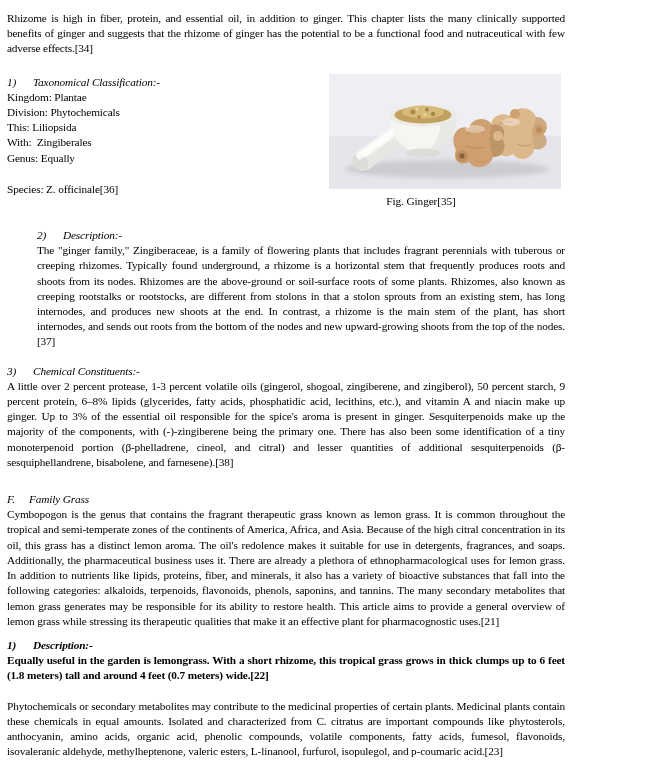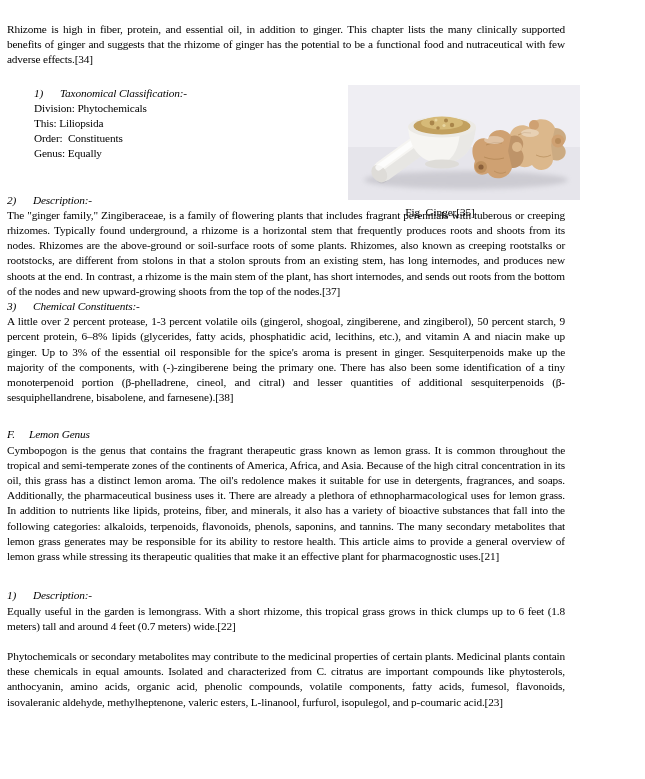--- a/index.html
+++ b/index.html
@@ -4,75 +4,77 @@
 <style>
   html, body { margin: 0; padding: 0; background: #ffffff; }
   body {
     width: 645px; height: 779px; overflow: hidden;
     font-family: "Liberation Serif", "DejaVu Serif", serif;
     color: #000000;
   }
   .page {
     box-sizing: border-box;
     width: 572px; height: 779px;
-    padding: 22px 7px 8px 7px;
+    padding: 11px 7px 8px 7px;
     font-size: 11.3px;
     line-height: 15.2px;
     letter-spacing: -0.15px;
   }
   p.body-text {
     margin: 0;
     text-align: justify;
     text-justify: inter-word;
   }
   .sec { margin: 0; }
   .sec-heading {
     font-style: italic;
     white-space: pre;
   }
   .sec-heading .h-num { display: inline-block; width: 26px; font-style: italic; }
   .sec-heading .h-num.letter { width: 22px; }
-  .taxonomy { position: relative; margin-top: 18px; margin-left: 27px; }
+  .taxonomy { position: relative; margin-top: 18px; }
   .tax-row { white-space: pre-wrap; }
   .species-line { margin-top: 16px; }
   .figure {
     position: absolute;
-    left: 314px; top: -1px;
+    left: 322px; top: -1px;
     width: 232px;
   }
   .figure .photo {
     width: 232px; height: 115px; display: block;
   }
   .figure .caption {
     margin-top: 5px;
     text-align: center;
     transform: translateX(-24px);
     letter-spacing: -0.1px;
   }
-  .mt-desc1 { margin-top: 31px; }
-  .mt-chem1 { margin-top: 0; }
+  .mt-desc1 { margin-top: 31px; margin-left: 30px; }
+  .mt-chem1 { margin-top: 14px; }
   .mt-lemon { margin-top: 22px; }
-  .mt-desc2 { margin-top: 24px; }
+  .mt-desc2 { margin-top: 9px; font-weight: bold; }
   .mt-chem2 { margin-top: 15px; }
 </style>
 </head>
 <body>
 
 <div class="page">
 
   <p class="body-text">Rhizome is high in fiber, protein, and essential oil, in addition to ginger. This chapter lists the many clinically supported benefits of ginger and suggests that the rhizome of ginger has the potential to be a functional food and nutraceutical with few adverse effects.[34]</p>
 
   <div class="sec taxonomy">
     <div class="sec-heading"><span class="h-num">1)</span><span>Taxonomical Classification:-</span></div>
     <div class="tax-rows">
+      <div class="tax-row">Kingdom: Plantae</div>
       <div class="tax-row">Division: Phytochemicals</div>
       <div class="tax-row">This: Liliopsida</div>
-      <div class="tax-row">Order:  Constituents</div>
+      <div class="tax-row">With:  Zingiberales</div>
       <div class="tax-row">Genus: Equally</div>
     </div>
+    <div class="species-line">Species: Z. officinale[36]</div>
 
     <div class="figure">
       <svg class="photo" viewBox="0 0 232 115" xmlns="http://www.w3.org/2000/svg">
         <defs>
           <filter id="soft" x="-30%" y="-30%" width="160%" height="160%">
               <feGaussianBlur stdDeviation="2.4"></feGaussianBlur>
             </filter>
         </defs>
 
         <rect x="0" y="0" width="232" height="115" fill="#efeef3"></rect>
@@ -134,21 +136,21 @@
     <div class="sec-heading"><span class="h-num">2)</span><span>Description:-</span></div>
     <p class="body-text">The "ginger family," Zingiberaceae, is a family of flowering plants that includes fragrant perennials with tuberous or creeping rhizomes. Typically found underground, a rhizome is a horizontal stem that frequently produces roots and shoots from its nodes. Rhizomes are the above-ground or soil-surface roots of some plants. Rhizomes, also known as creeping rootstalks or rootstocks, are different from stolons in that a stolon sprouts from an existing stem, has long internodes, and produces new shoots at the end. In contrast, a rhizome is the main stem of the plant, has short internodes, and sends out roots from the bottom of the nodes and new upward-growing shoots from the top of the nodes.[37]</p>
   </div>
 
   <div class="sec mt-chem1">
     <div class="sec-heading"><span class="h-num">3)</span><span>Chemical Constituents:-</span></div>
     <p class="body-text">A little over 2 percent protease, 1-3 percent volatile oils (gingerol, shogoal, zingiberene, and zingiberol), 50 percent starch, 9 percent protein, 6–8% lipids (glycerides, fatty acids, phosphatidic acid, lecithins, etc.), and vitamin A and niacin make up ginger. Up to 3% of the essential oil responsible for the spice's aroma is present in ginger. Sesquiterpenoids make up the majority of the components, with (-)-zingiberene being the primary one. There has also been some identification of a tiny monoterpenoid portion (β-phelladrene, cineol, and citral) and lesser quantities of additional sesquiterpenoids (β-sesquiphellandrene, bisabolene, and farnesene).[38]</p>
   </div>
 
   <div class="sec mt-lemon">
-    <div class="sec-heading"><span class="h-num letter">F.</span><span>Lemon Genus</span></div>
+    <div class="sec-heading"><span class="h-num letter">F.</span><span>Family Grass</span></div>
     <p class="body-text">Cymbopogon is the genus that contains the fragrant therapeutic grass known as lemon grass. It is common throughout the tropical and semi-temperate zones of the continents of America, Africa, and Asia. Because of the high citral concentration in its oil, this grass has a distinct lemon aroma. The oil's redolence makes it suitable for use in detergents, fragrances, and soaps. Additionally, the pharmaceutical business uses it. There are already a plethora of ethnopharmacological uses for lemon grass. In addition to nutrients like lipids, proteins, fiber, and minerals, it also has a variety of bioactive substances that fall into the following categories: alkaloids, terpenoids, flavonoids, phenols, saponins, and tannins. The many secondary metabolites that lemon grass generates may be responsible for its ability to restore health. This article aims to provide a general overview of lemon grass while stressing its therapeutic qualities that make it an effective plant for pharmacognostic uses.[21]</p>
   </div>
 
   <div class="sec mt-desc2">
     <div class="sec-heading"><span class="h-num">1)</span><span>Description:-</span></div>
     <p class="body-text">Equally useful in the garden is lemongrass. With a short rhizome, this tropical grass grows in thick clumps up to 6 feet (1.8 meters) tall and around 4 feet (0.7 meters) wide.[22]</p>
   </div>
 
   <div class="sec mt-chem2">
     <p class="body-text">Phytochemicals or secondary metabolites may contribute to the medicinal properties of certain plants. Medicinal plants contain these chemicals in equal amounts. Isolated and characterized from C. citratus are important compounds like phytosterols, anthocyanin, amino acids, organic acid, phenolic compounds, volatile components, fatty acids, fumesol, flavonoids, isovaleranic aldehyde, methylheptenone, valeric esters, L-linanool, furfurol, isopulegol, and p-coumaric acid.[23]</p>

